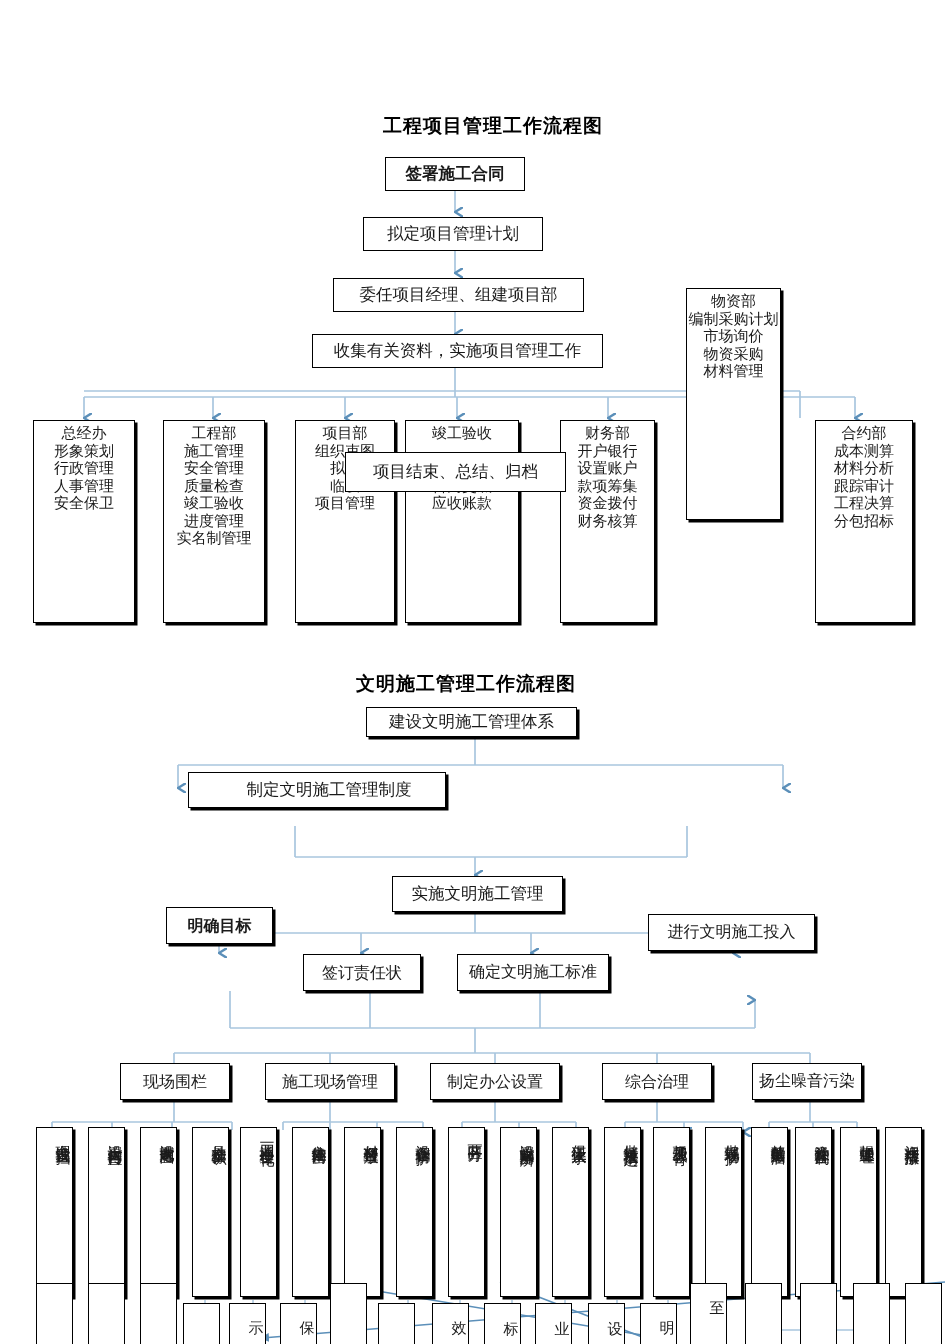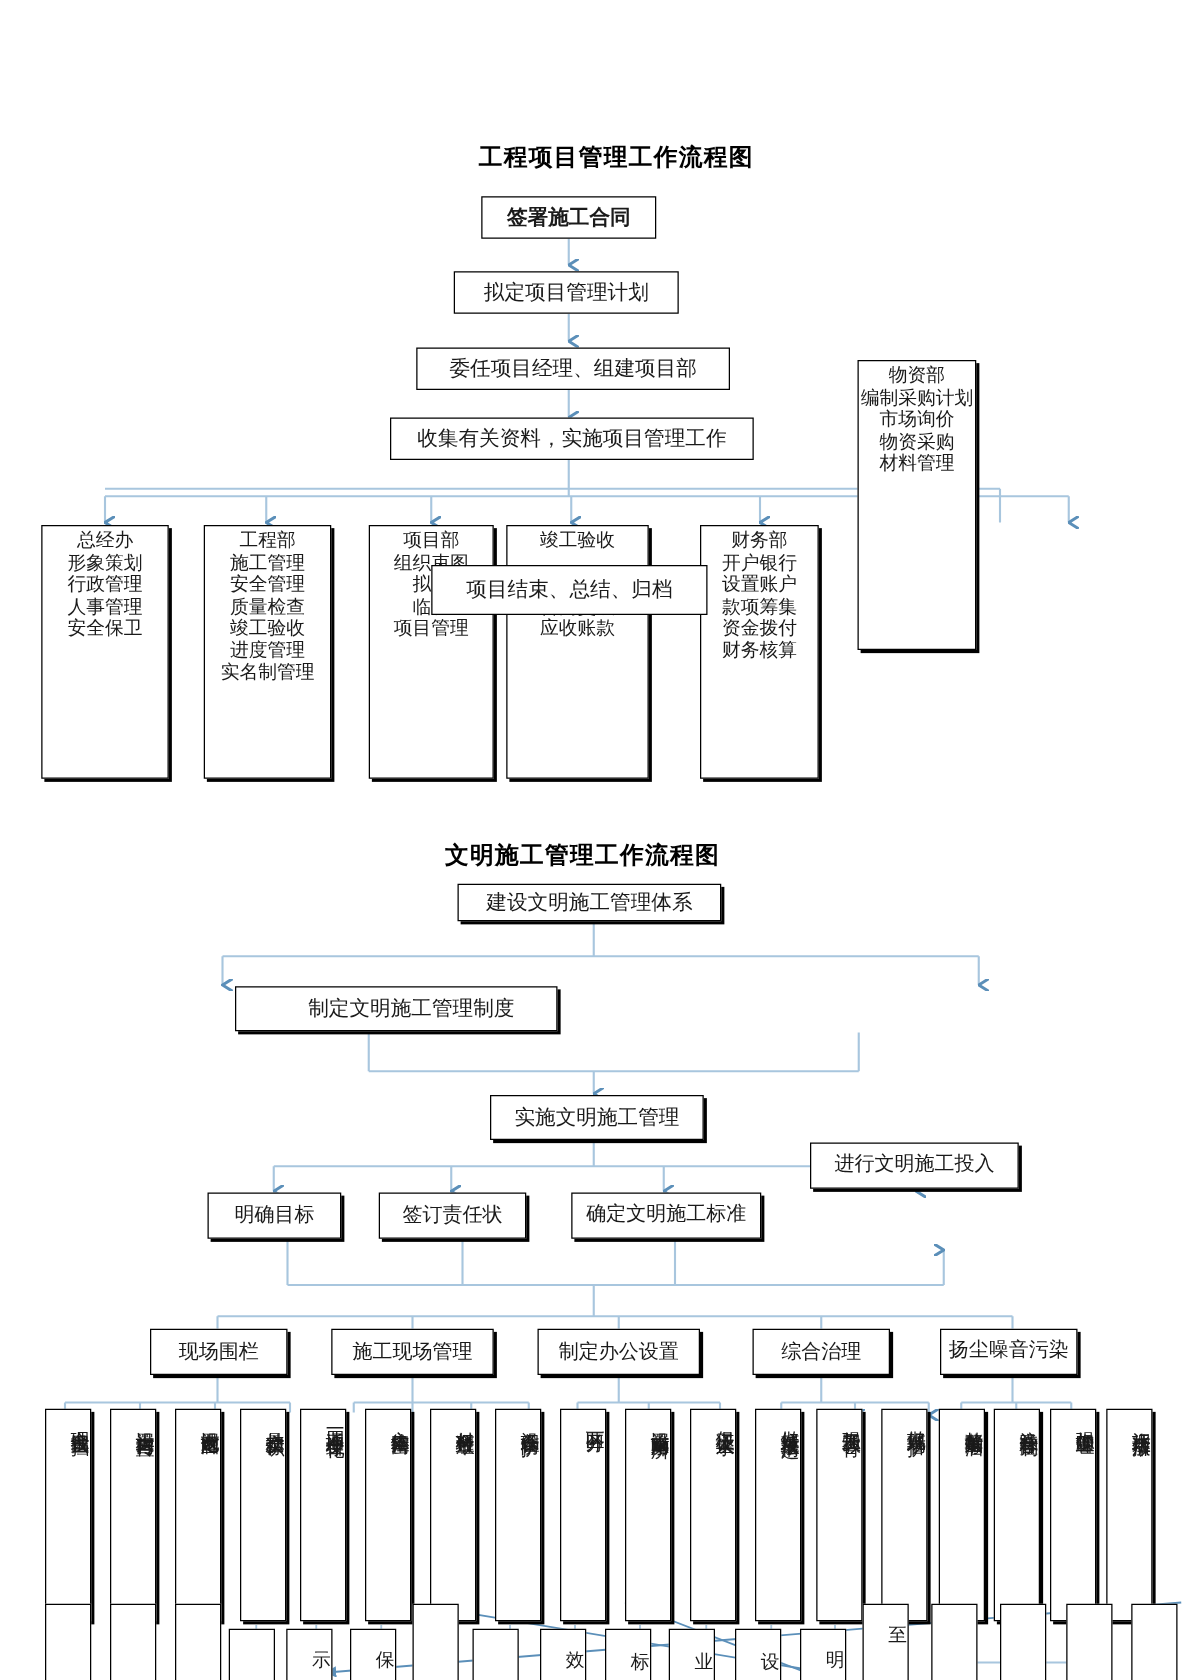--- a/index.html
+++ b/index.html
@@ -243,41 +243,51 @@
   <div class="node stack shadowed" style="left:686px;top:288px;width:95px;height:232px;">
     <div style="width:100%">
       <span class="txt">物资部</span>
       <span class="txt">编制采购计划</span>
       <span class="txt">市场询价</span>
       <span class="txt">物资采购</span>
       <span class="txt">材料管理</span>
     </div>
   </div>
 
+  <div class="node stack shadowed" style="left:815px;top:420px;width:98px;height:203px;">
+    <div style="width:100%">
+      <span class="txt">合约部</span>
+      <span class="txt">成本测算</span>
+      <span class="txt">材料分析</span>
+      <span class="txt">跟踪审计</span>
+      <span class="txt">工程决算</span>
+      <span class="txt">分包招标</span>
+    </div>
+  </div>
 
   <div class="node n-lg" style="left:345px;top:452px;width:221px;height:40px;z-index:5;">
     <span class="txt">项目结束、总结、归档</span>
     </div>
 
   <div class="title" style="left:356px;top:671px;">文明施工管理工作流程图</div>
 
   <div class="node n-lg shadowed" style="left:366px;top:707px;width:211px;height:30px;">
     <span class="txt">建设文明施工管理体系</span>
     </div>
 
-  <div class="node n-lg shadowed" style="left:188px;top:789px;width:258px;height:36px;padding-left:24px;">
+  <div class="node n-lg shadowed" style="left:188px;top:772px;width:258px;height:36px;padding-left:24px;">
     <span class="txt">制定文明施工管理制度</span>
     </div>
 
 
   <div class="node n-lg shadowed" style="left:392px;top:876px;width:171px;height:36px;">
     <span class="txt">实施文明施工管理</span>
     </div>
 
-  <div class="node n-md shadowed" style="left:166px;top:954px;width:107px;height:37px;">
+  <div class="node n-md shadowed" style="left:166px;top:907px;width:107px;height:37px;font-weight:bold;">
     <span class="txt">明确目标</span>
     </div>
   <div class="node n-md shadowed" style="left:303px;top:954px;width:118px;height:37px;">
     <span class="txt">签订责任状</span>
     </div>
   <div class="node n-md shadowed clip" style="left:457px;top:954px;width:152px;height:37px;text-align:center;">
     <span class="txt">确定文明施工标准</span>
     </div>
   <div class="node n-md shadowed clip" style="left:648px;top:914px;width:167px;height:37px;">
     <span class="txt">进行文明施工投入</span>

